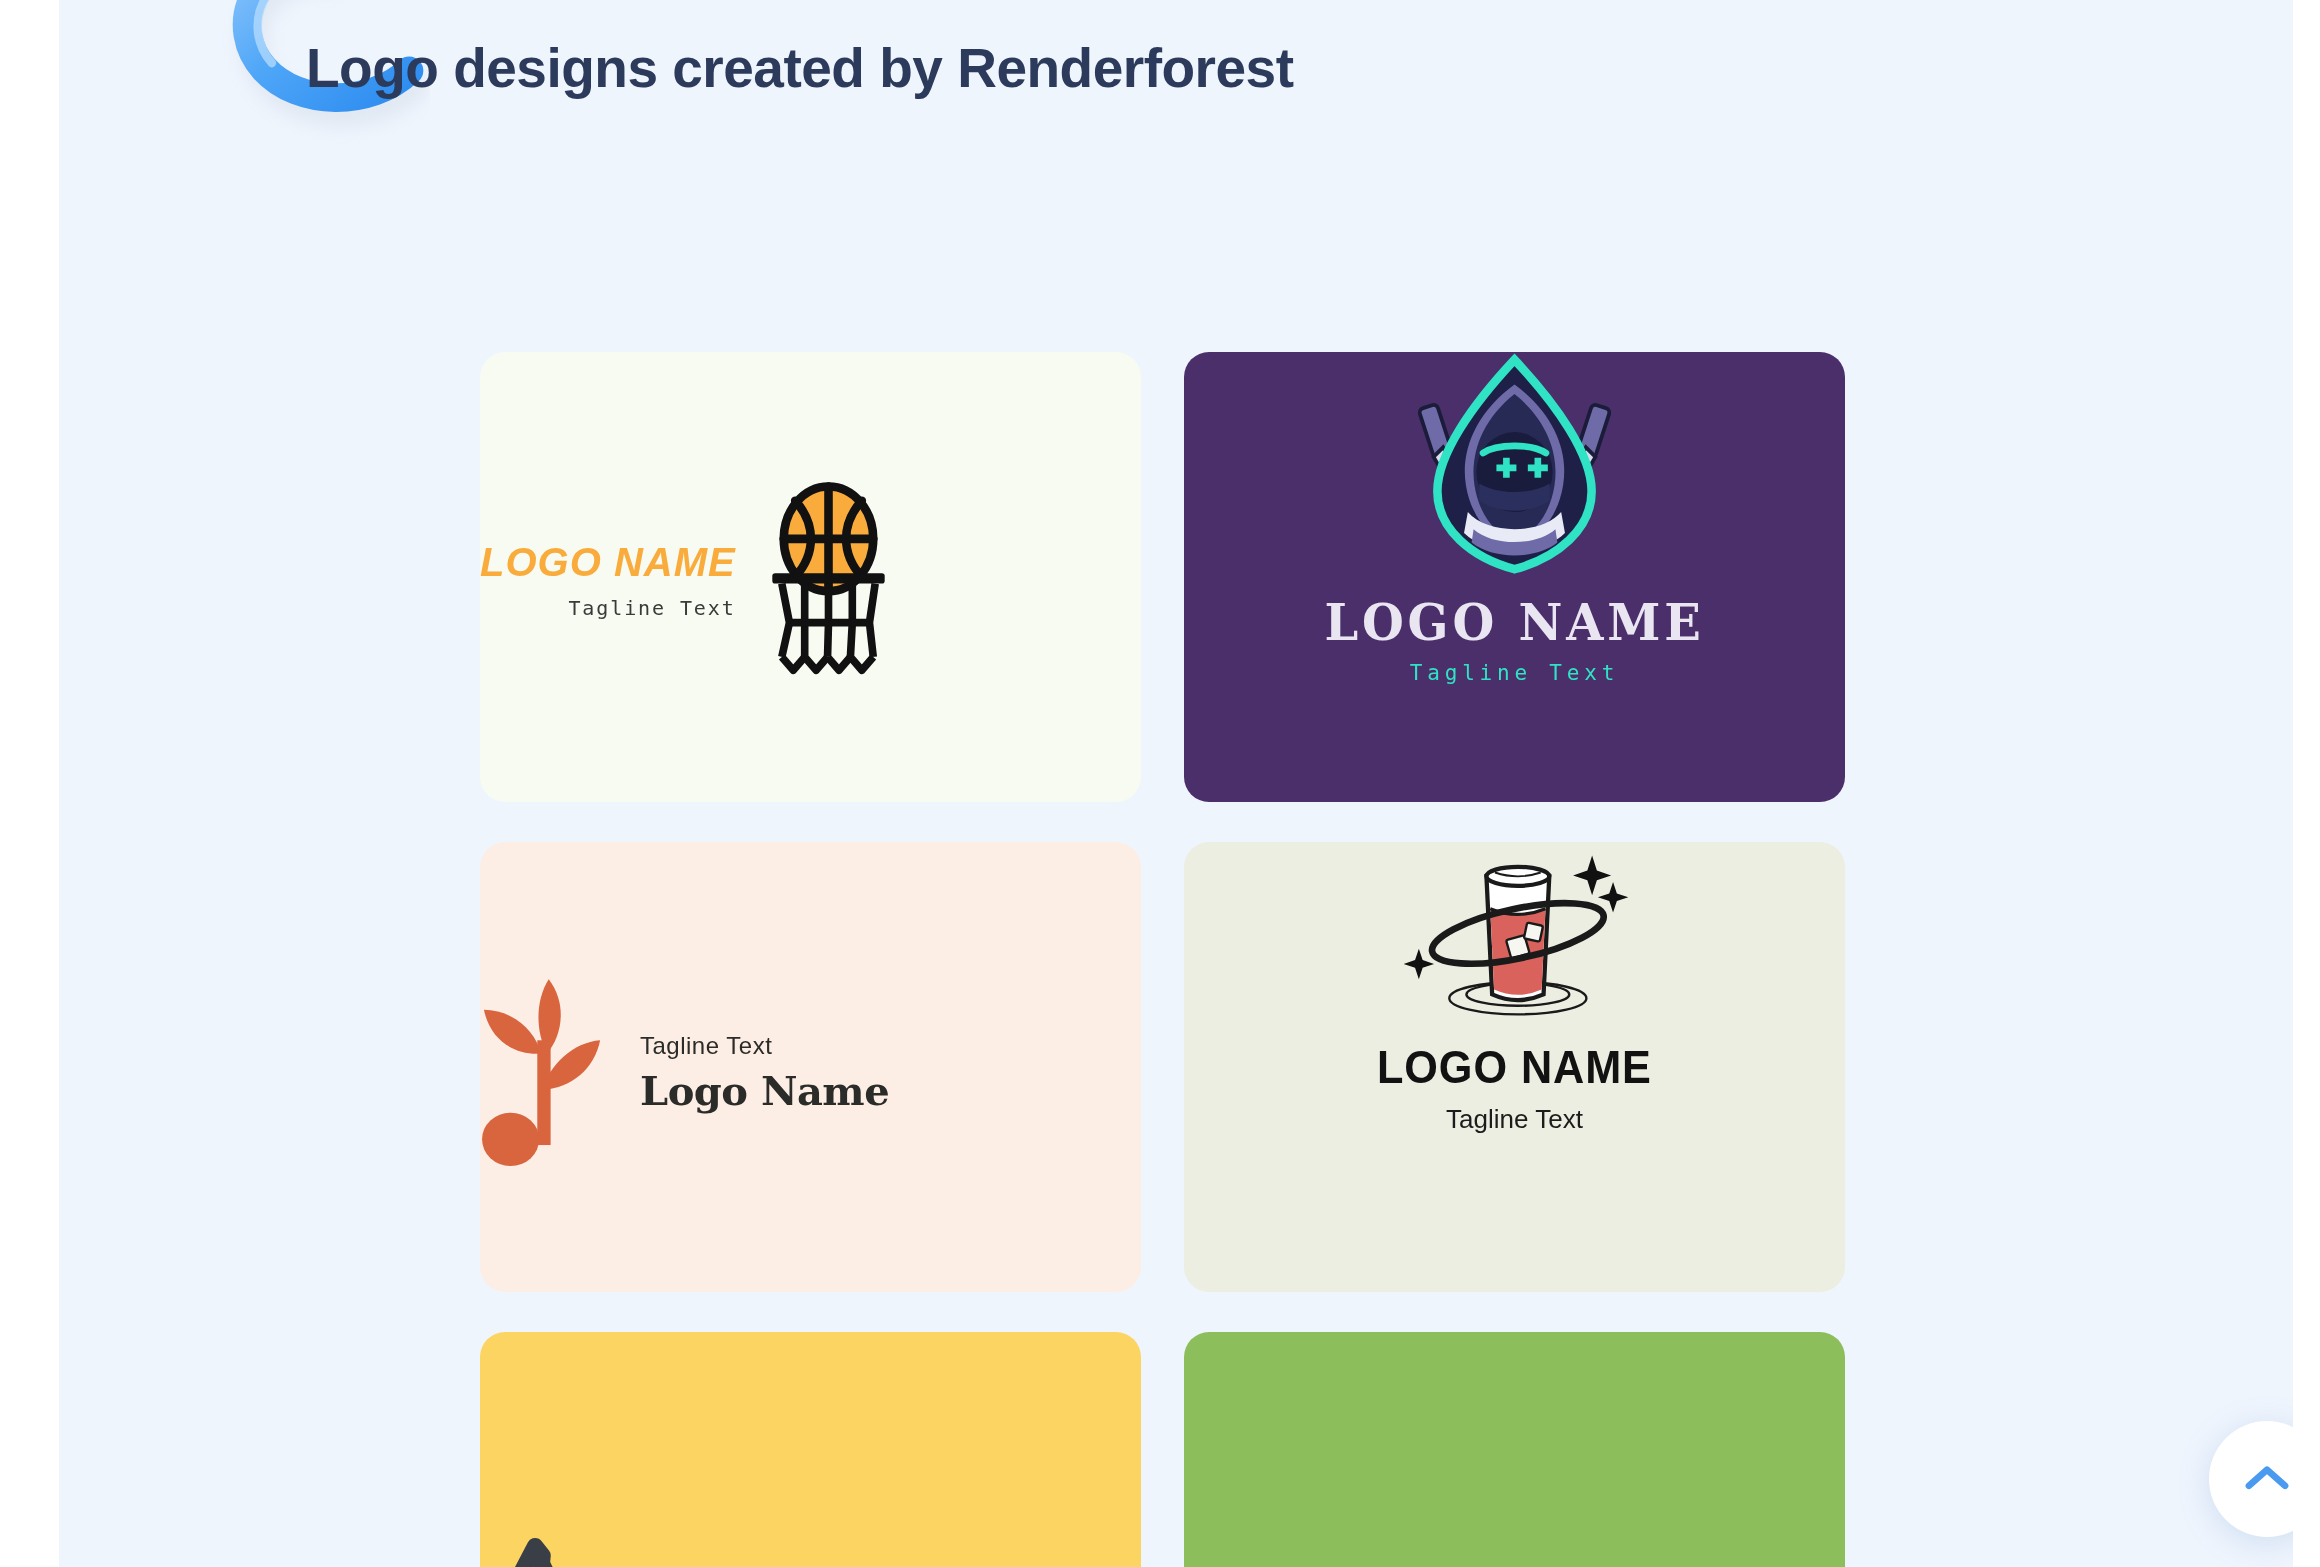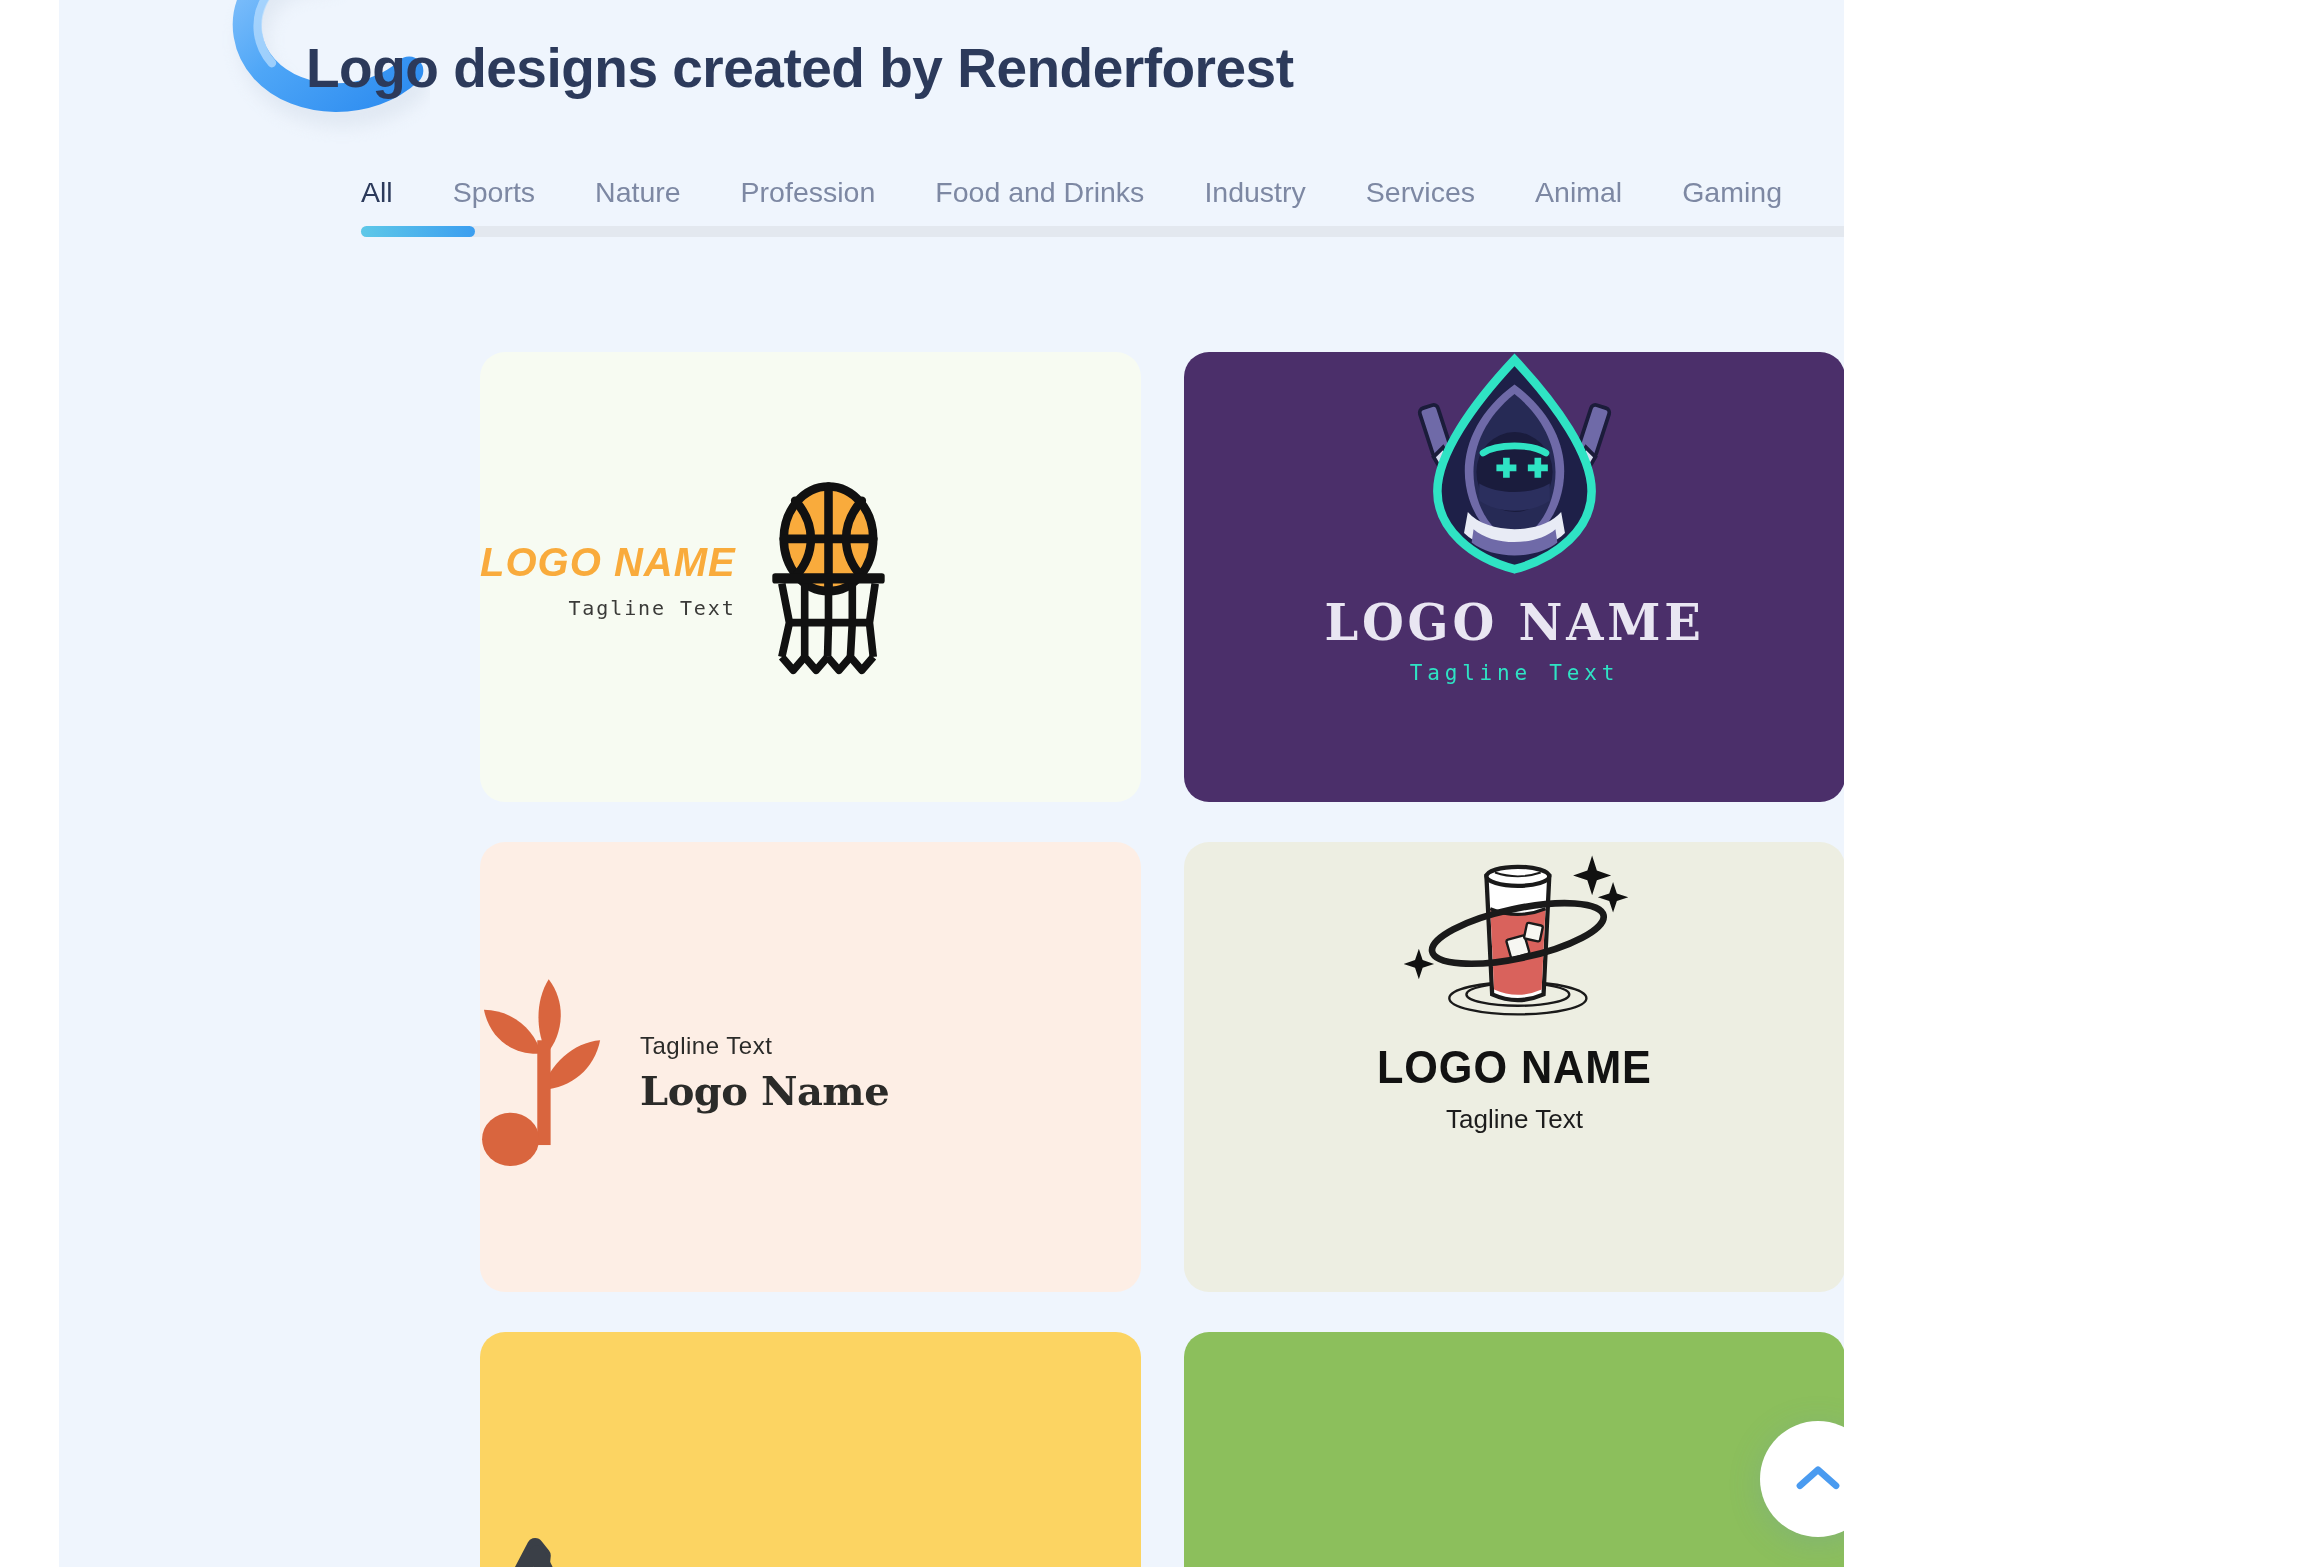--- a/index.html
+++ b/index.html
@@ -5,21 +5,21 @@
   * { box-sizing: border-box; margin: 0; padding: 0; }
   html, body {
     width: 2321px; height: 1567px;
     overflow: hidden;
     background: #ffffff;
     font-family: "Liberation Sans", sans-serif;
   }
   .page {
     position: absolute;
     left: 59px; top: 0;
-    width: 1785px; height: 1567px;
+    width: 2234px; height: 1567px;
     background: #eff5fd;
     overflow: hidden;
   }
 
   
   .swoosh {
     position: absolute;
     left: 152px; top: -74px;
     width: 219px; height: 219px;
     pointer-events: none;
@@ -184,36 +184,20 @@
         </filter>
       </defs>
       <path d="M118 38 C 40 36, 18 108, 56 150 C 92 190, 168 190, 208 152" fill="none" stroke="#cfd9e6" stroke-width="30" stroke-linecap="round" filter="url(#swblur)" opacity="0.45" transform="translate(6,16)"></path>
       <path d="M118 38 C 40 36, 18 108, 56 150 C 92 190, 168 190, 208 152" fill="none" stroke="url(#swg)" stroke-width="30" stroke-linecap="round"></path>
       <path d="M118 46 C 52 46, 32 108, 64 144" fill="none" stroke="#b7dcfd" stroke-width="9" stroke-linecap="round" opacity="0.75"></path>
     </svg>
   </div>
 
   <h1 class="page-title">Logo designs created by Renderforest</h1>
 
-  <div class="tabs-wrap">
-    <div class="tabs">
-      <div class="tab active">All</div>
-      <div class="tab">Sports</div>
-      <div class="tab">Nature</div>
-      <div class="tab">Profession</div>
-      <div class="tab">Food and Drinks</div>
-      <div class="tab">Industry</div>
-      <div class="tab">Services</div>
-      <div class="tab">Animal</div>
-      <div class="tab">Gaming</div>
-    </div>
-    <div class="tab-track">
-      <div class="tab-thumb"></div>
-    </div>
-  </div>
 
   <div class="grid">
 
     <div class="card c1">
       <div class="c1-inner">
         <div class="c1-text">
           <div class="c1-name">LOGO NAME</div>
           <div class="c1-tag">Tagline Text</div>
         </div>
         <div>

